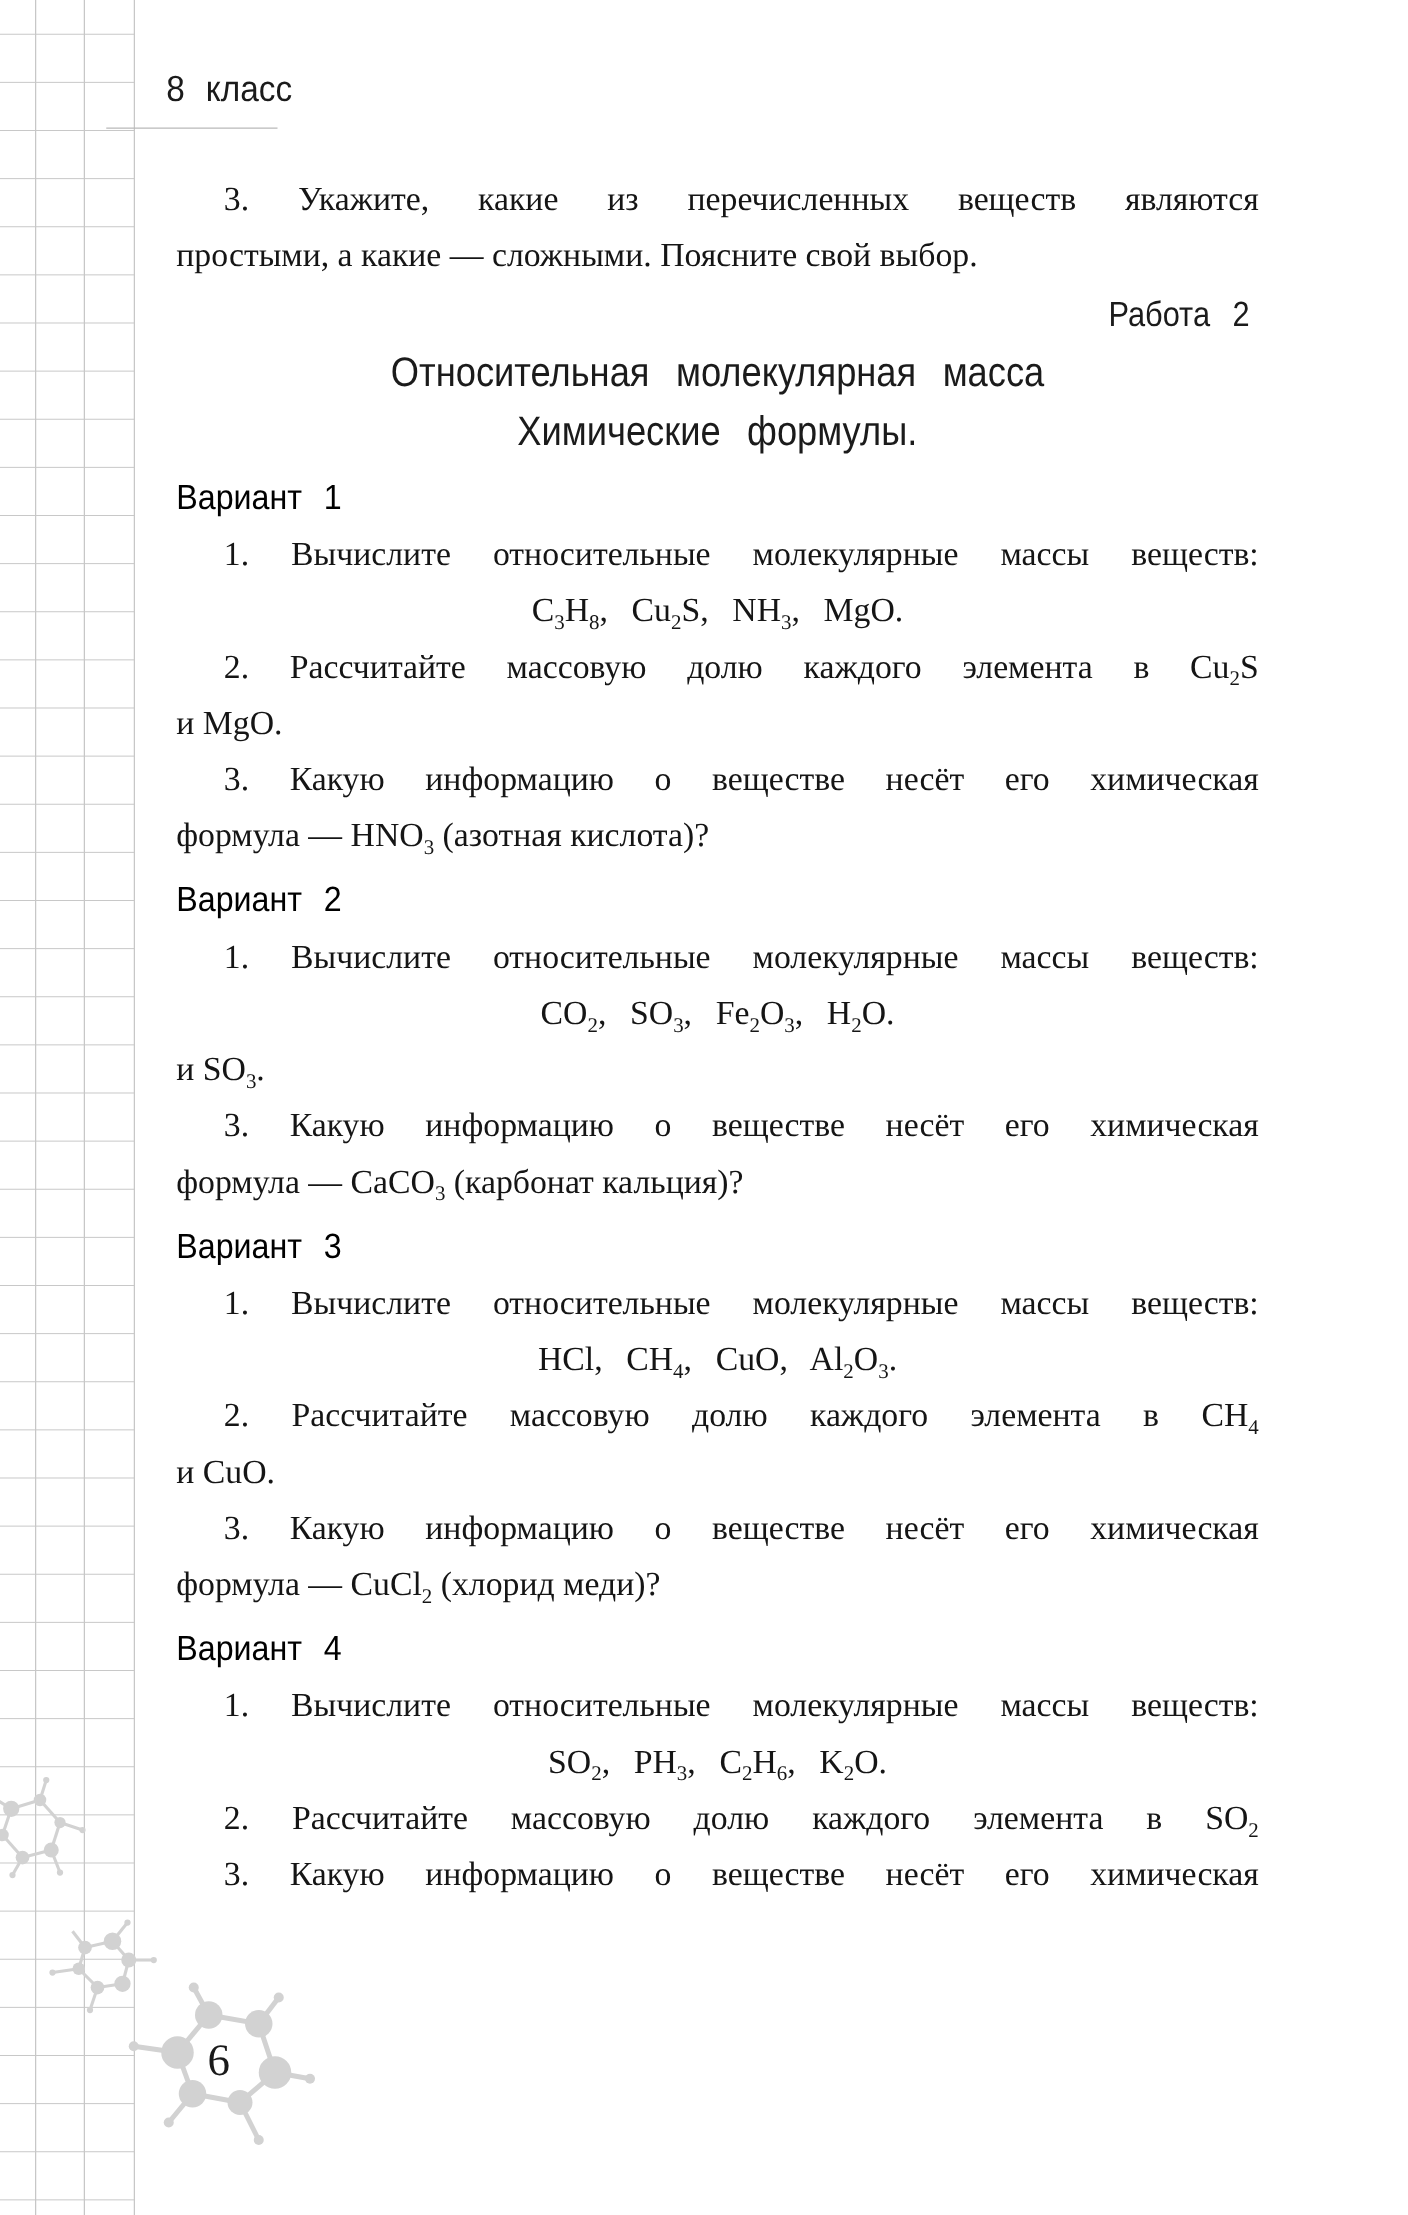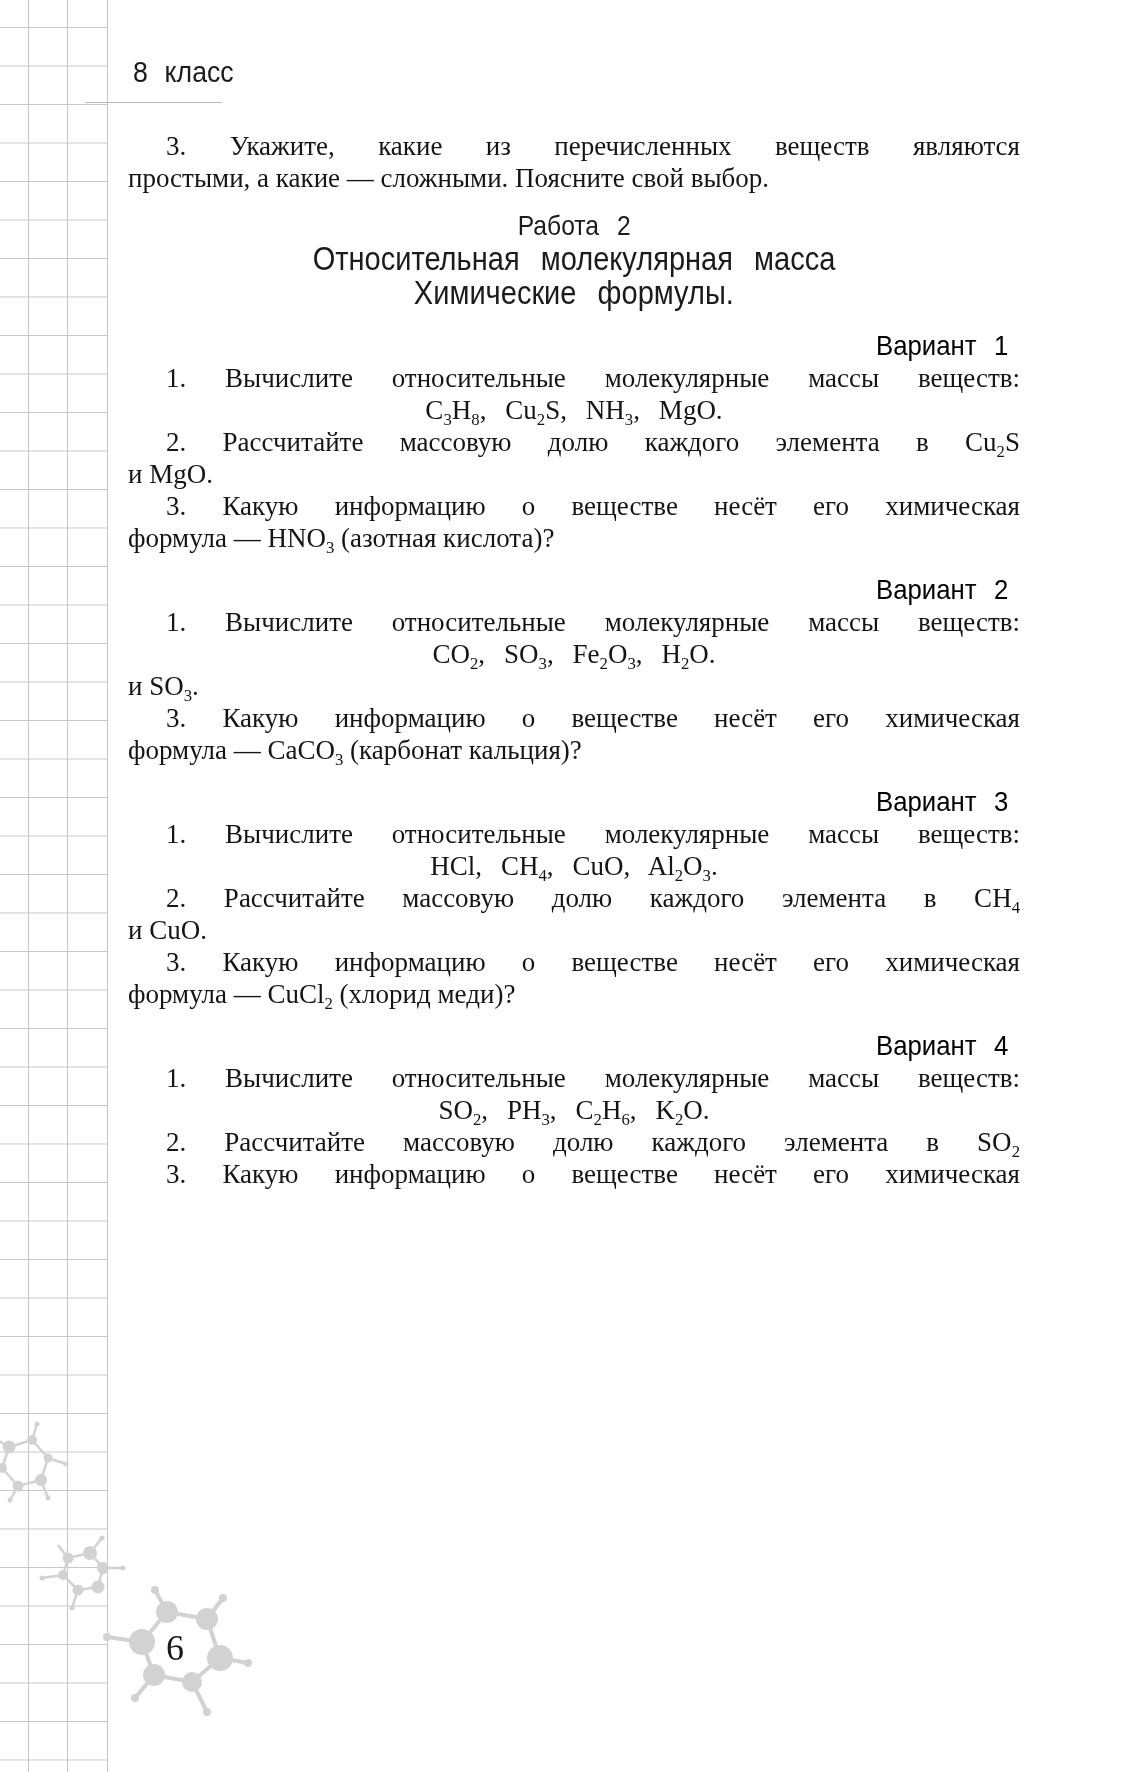--- a/index.html
+++ b/index.html
@@ -43,34 +43,34 @@
     position: absolute; left: 85px; top: 102px;
     width: 137px; height: 1px; background: #b9b9b9;
   }
 
   .content {
     position: absolute; left: 0; top: 0;
     width: 1126px; box-sizing: border-box;
     padding: 130px 106px 0 128px;
     font-size: 27px; line-height: 32px;
   }
-  .content p, .content h1, .content h2, .content h3 { margin: 0; padding: 0; font-weight: normal; }
+  .content p, .content h1, .content h2, .content h3 { margin: 13px; padding: 0; font-weight: normal; }
 
   .line { white-space: normal; }
   .jline { text-align: justify; text-align-last: justify; }
   .indent { text-indent: 38px; }
   .center-line { text-align: center; word-spacing: 0.45em; }
   .gap3 { margin-top: 3px; }
   .task-first { margin-top: 12px; }
   .formula-line { margin-top: 3px; }
 
   sub { font-size: 0.62em; line-height: 0; }
 
-  .sans { font-family: "Liberation Sans", sans-serif; text-align: right; }
-  .work-title { text-align: center; font-size: 28px; line-height: 32px; margin-top: 16px !important; color: #1b1b1b; }
+  .sans { font-family: "Liberation Sans", sans-serif; }
+  .work-title { text-align: right; font-size: 28px; line-height: 32px; margin-top: 16px !important; color: #1b1b1b; }
   .work-sub   { text-align: center; font-size: 33px; line-height: 34px; color: #1b1b1b; }
   .cond  { display: inline-block; transform: scaleX(0.88); transform-origin: center center; word-spacing: 0.45em; white-space: nowrap; }
   .variant-heading { font-size: 28px; line-height: 32px; margin-top: 20px !important; font-weight: bold; color: #000; }
   .cond-l { display: inline-block; transform: scaleX(0.92); transform-origin: left center; word-spacing: 0.4em; white-space: nowrap; }
 
   .molecules { position: absolute; left: 0; top: 1405px; }
   .molecules line { stroke: #d2d2d2; }
   .molecules circle { fill: #d2d2d2; }
 
   .page-number {

